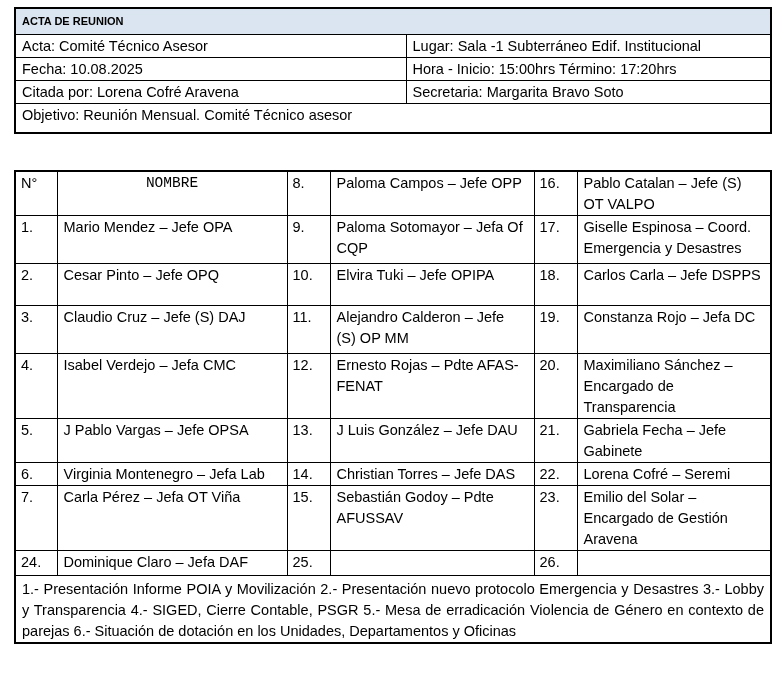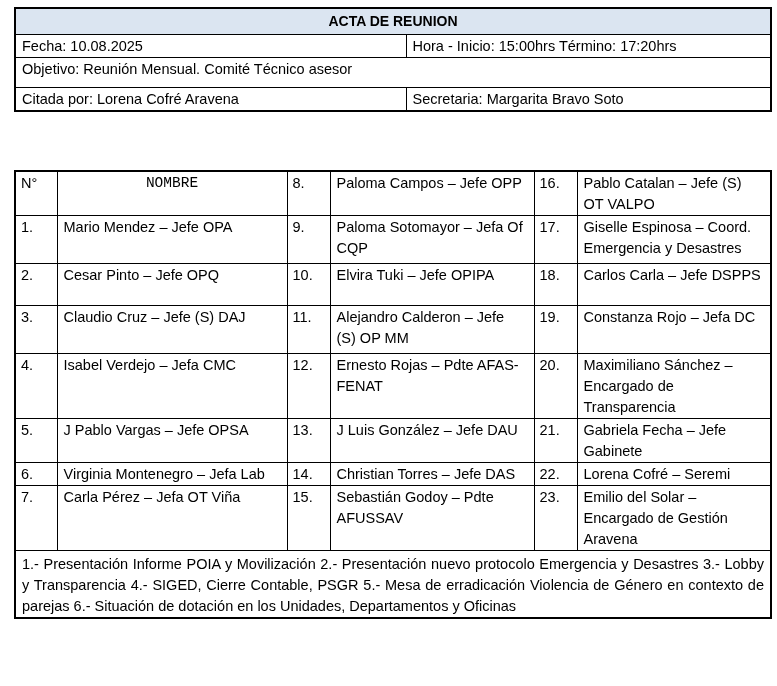--- a/index.html
+++ b/index.html
@@ -27,23 +27,22 @@
     vertical-align: top;
     padding: 1px 6px 0 6px;
     font-size: 14.5px;
     line-height: 21px;
     text-align: left;
     overflow: hidden;
     word-wrap: break-word;
   }
   td.title-cell {
     background: #dbe5f1;
-    text-align: center;
     font-weight: bold;
-    font-size: 14px;
+    font-size: 11px;
     padding-top: 2px;
   }
   td.center { text-align: center; font-family: Liberation Mono, monospace; }
   td.num { padding-left: 5px; padding-right: 2px; }
   td.temas-body { text-align: justify; padding-top: 3px; }
 </style>
 </head>
 <body>
 
 <div class="page">
@@ -51,29 +50,33 @@
   <table id="acta-table" class="doc-tbl">
     <colgroup>
         <col style="width:391px">
         <col style="width:365px">
       </colgroup>
     <tbody>
         <tr style="height:26px">
       <td colspan="2" class="title-cell">ACTA DE REUNION</td>
     </tr>
     <tr style="height:22px">
+      <td>Acta: Comité Técnico Asesor</td>
+      <td>Lugar: Sala -1 Subterráneo Edif. Institucional</td>
+    </tr>
+    <tr style="height:22px">
       <td>Fecha: 10.08.2025</td>
       <td>Hora - Inicio: 15:00hrs Término: 17:20hrs</td>
-    </tr>
-    <tr style="height:30px">
-      <td colspan="2">Objetivo: Reunión Mensual. Comité Técnico asesor</td>
     </tr>
     <tr style="height:22px">
       <td>Citada por: Lorena Cofré Aravena</td>
       <td>Secretaria: Margarita Bravo Soto</td>
+    </tr>
+    <tr style="height:30px">
+      <td colspan="2">Objetivo: Reunión Mensual. Comité Técnico asesor</td>
     </tr>
   </tbody>
     </table>
 
   <table id="main-table" class="doc-tbl">
     <colgroup>
       <col style="width:42px">
         <col style="width:230px">
       <col style="width:43px">
         <col style="width:204px">
@@ -148,20 +151,28 @@
 
     <tr style="height:58px">
       <td class="num">7.</td>
       <td>Carla Pérez – Jefa OT Viña</td>
       <td class="num">15.</td>
       <td>Sebastián Godoy – Pdte AFUSSAV</td>
       <td class="num">23.</td>
       <td>Emilio del Solar – Encargado de Gestión Aravena</td>
     </tr>
 
+    <tr style="height:25px">
+      <td class="num">24.</td>
+      <td>Dominique Claro – Jefa DAF</td>
+      <td class="num">25.</td>
+      <td></td>
+      <td class="num">26.</td>
+      <td></td>
+    </tr>
 
 
     <tr style="height:62px">
       <td colspan="6" class="temas-body">1.- Presentación Informe POIA y Movilización 2.- Presentación nuevo protocolo Emergencia y Desastres 3.- Lobby y Transparencia 4.- SIGED, Cierre Contable, PSGR 5.- Mesa de erradicación Violencia de Género en contexto de parejas 6.- Situación de dotación en los Unidades, Departamentos y Oficinas</td>
     </tr>
 
   </tbody>
     </table>
 
 </div>

